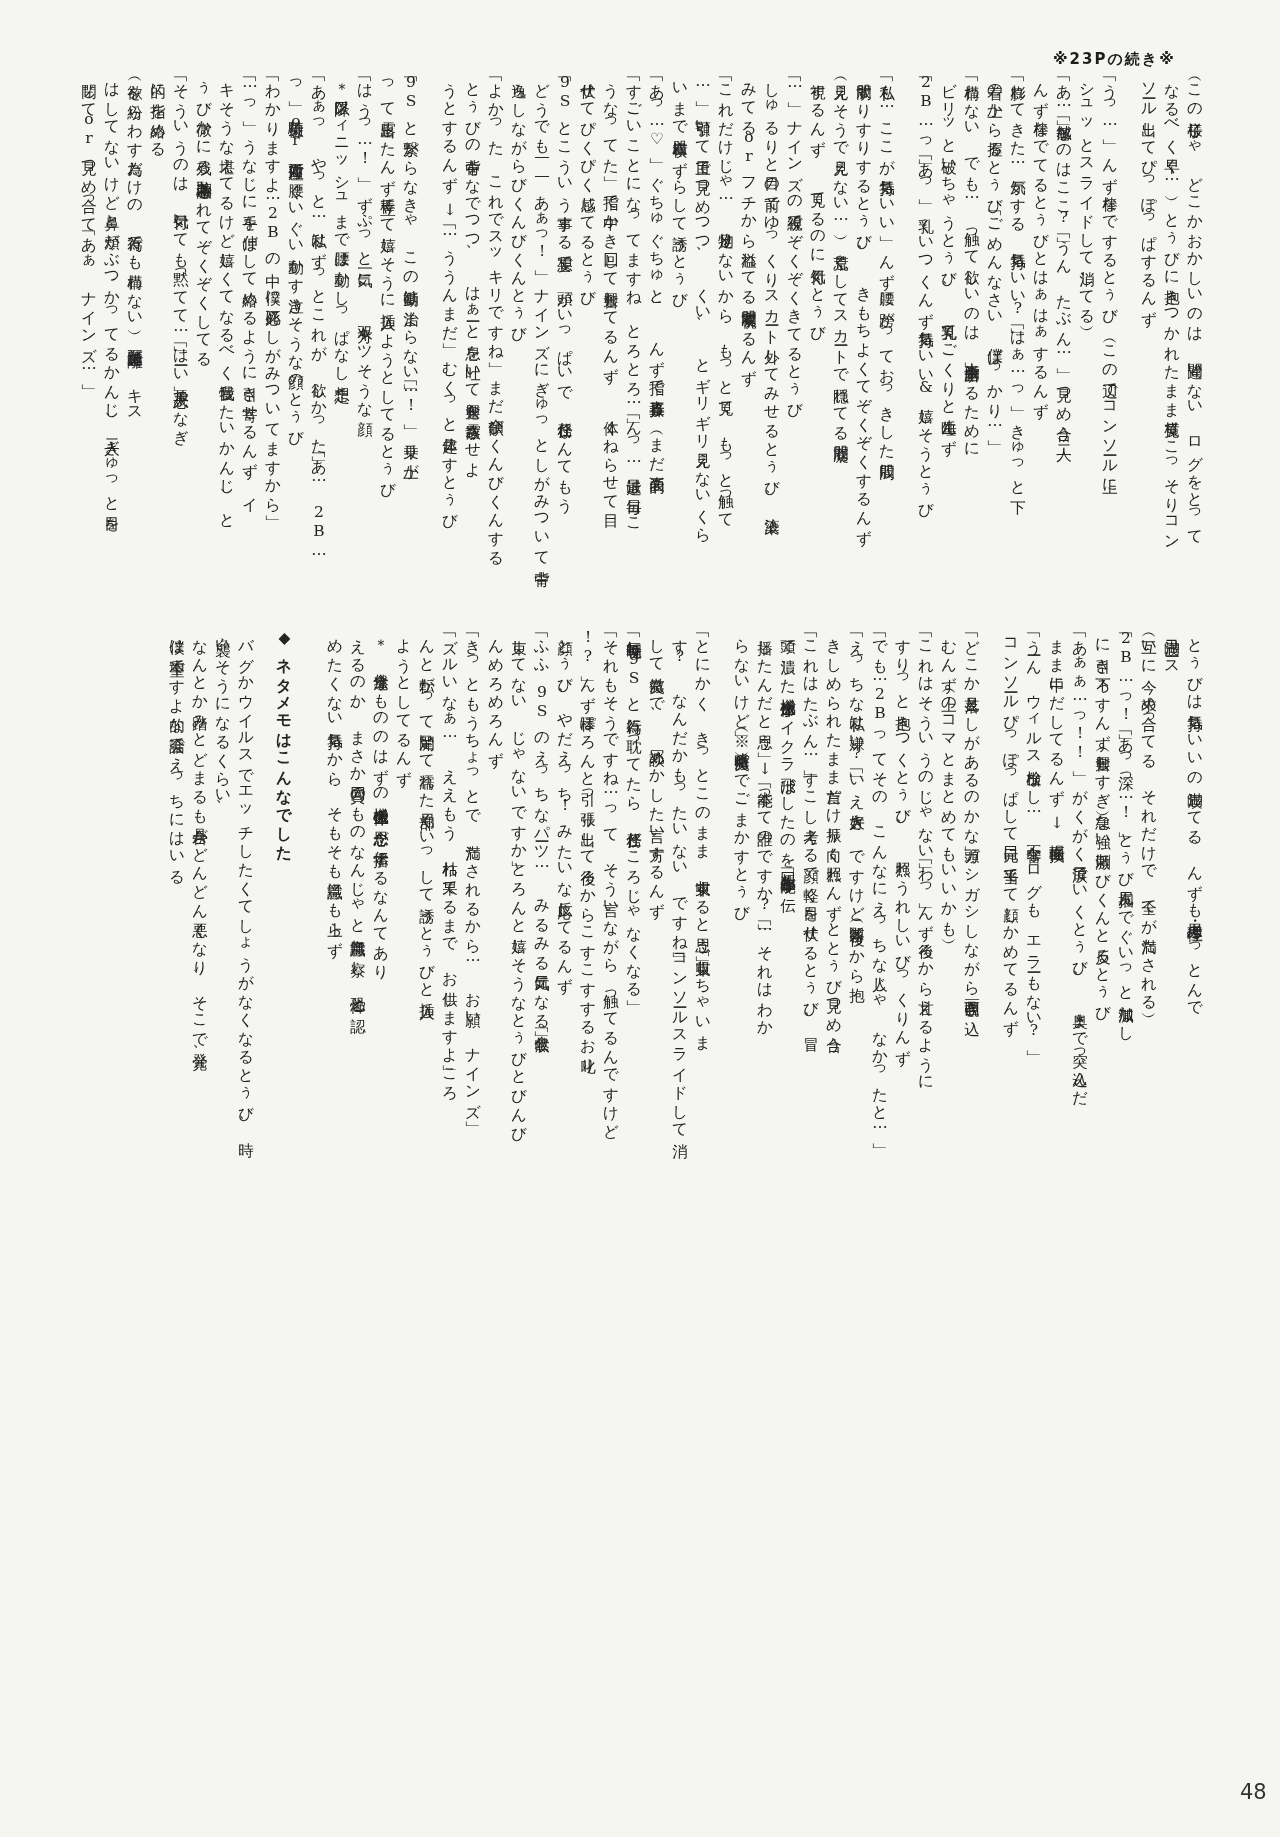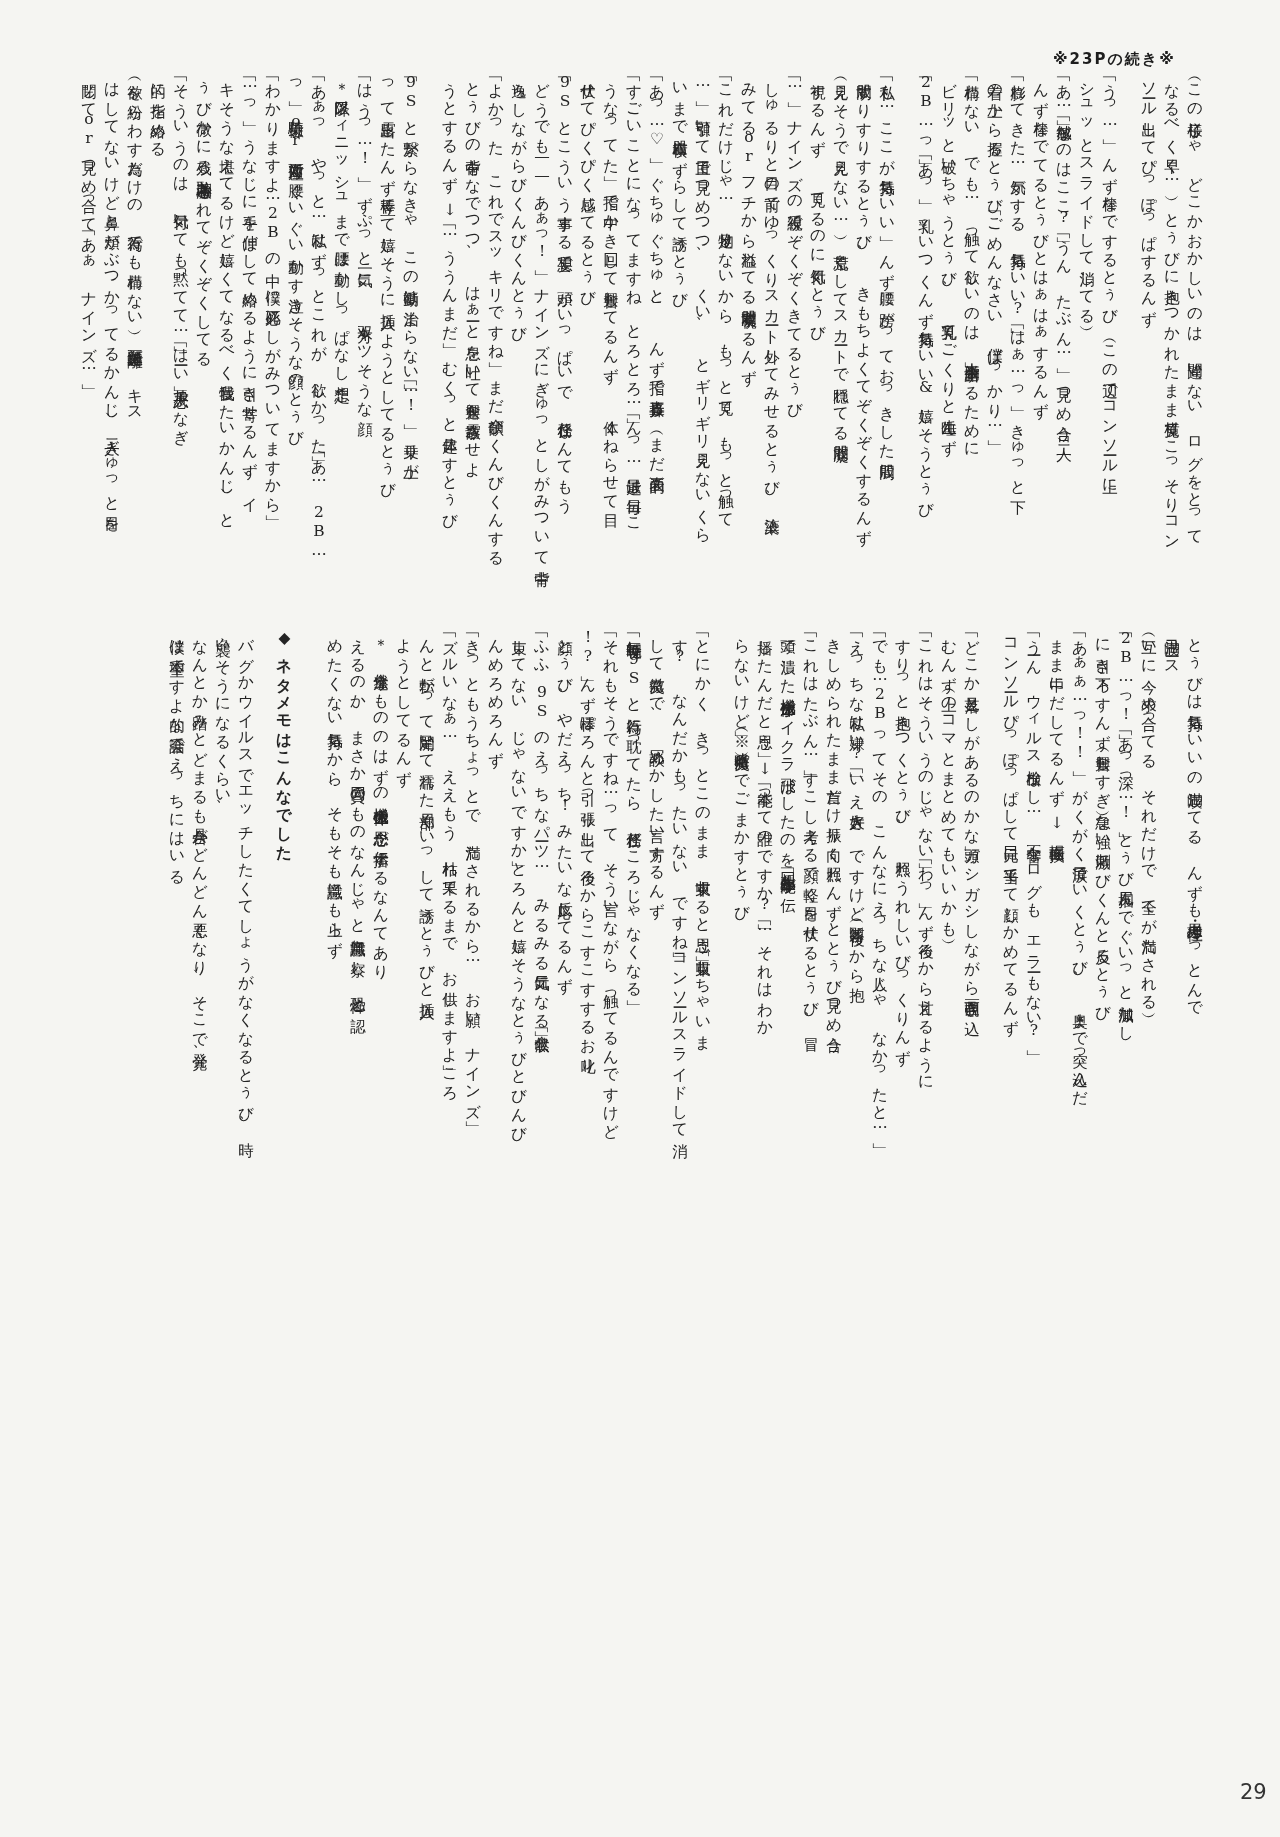--- a/index.html
+++ b/index.html
@@ -127,15 +127,15 @@
       <p class="col">＊　全然違うもののはずの機械生命体の思念が伝播するなんてあり</p>
       <p class="col">えるのか、まさか同質のものなんじゃと無意識に察し、恐怖と認</p>
       <p class="col">めたくない気持ちから、そもそも意識にも上らず</p>
     </div>
 
   <div class="vtext memo-block">
     <p class="memo-heading">◆ネタメモはこんなでした</p>
     <span><p class="col gap">バグかウイルスでエッチしたくてしょうがなくなるとぅび、時</p><p class="col">々襲いそうになるくらい、</p><p class="col">なんとか踏みとどまるも具合がどんどん悪くなり、そこで発覚、</p><p class="col">僕は本望ですよ的な会話でえっちにはいる</p></span>
   </div>
 
-  <div class="page-number">29</div>
+  <div class="page-number">48</div>
 
 </div>
 
 </body></html>

